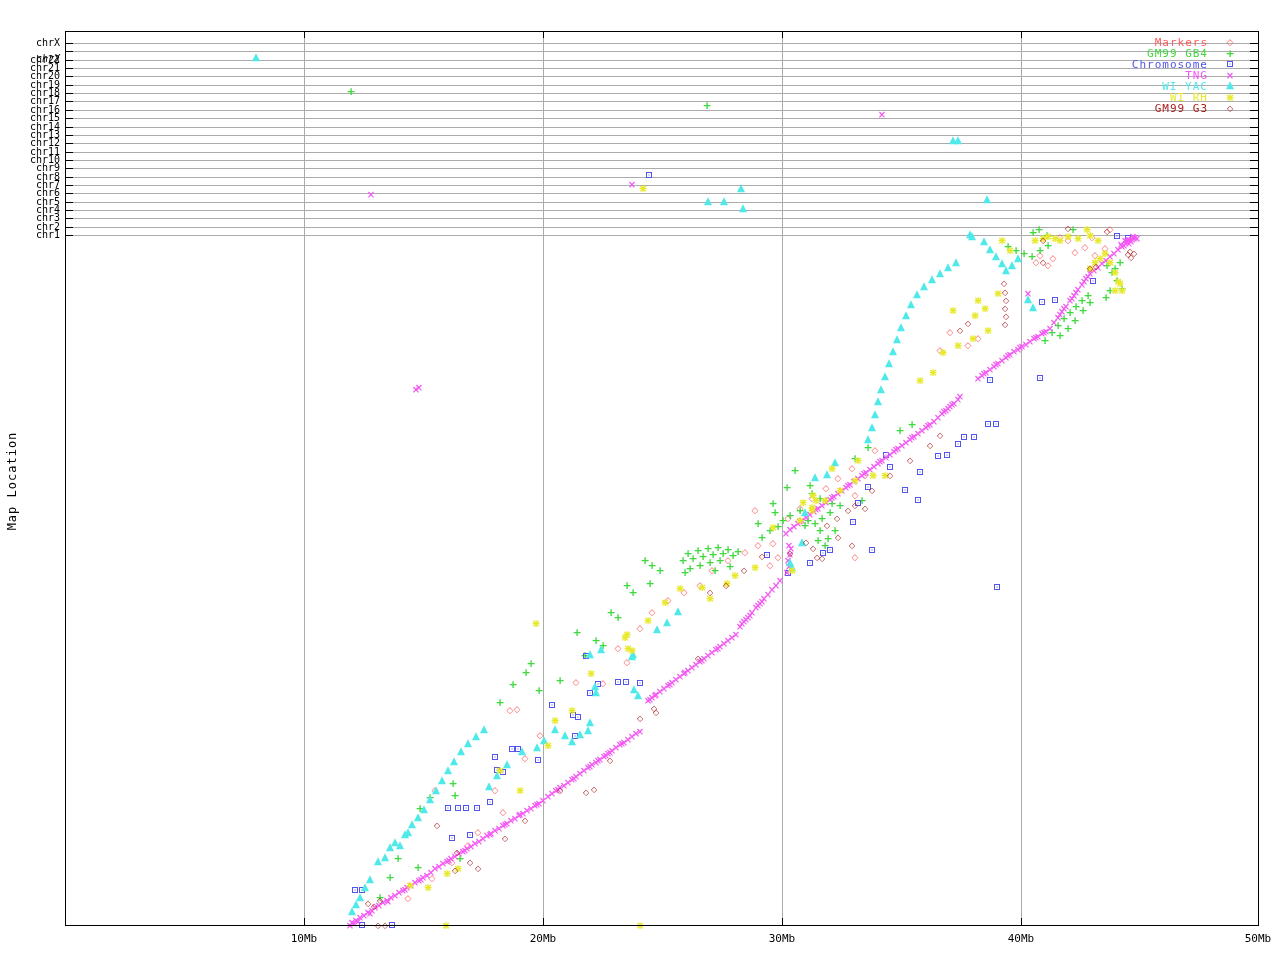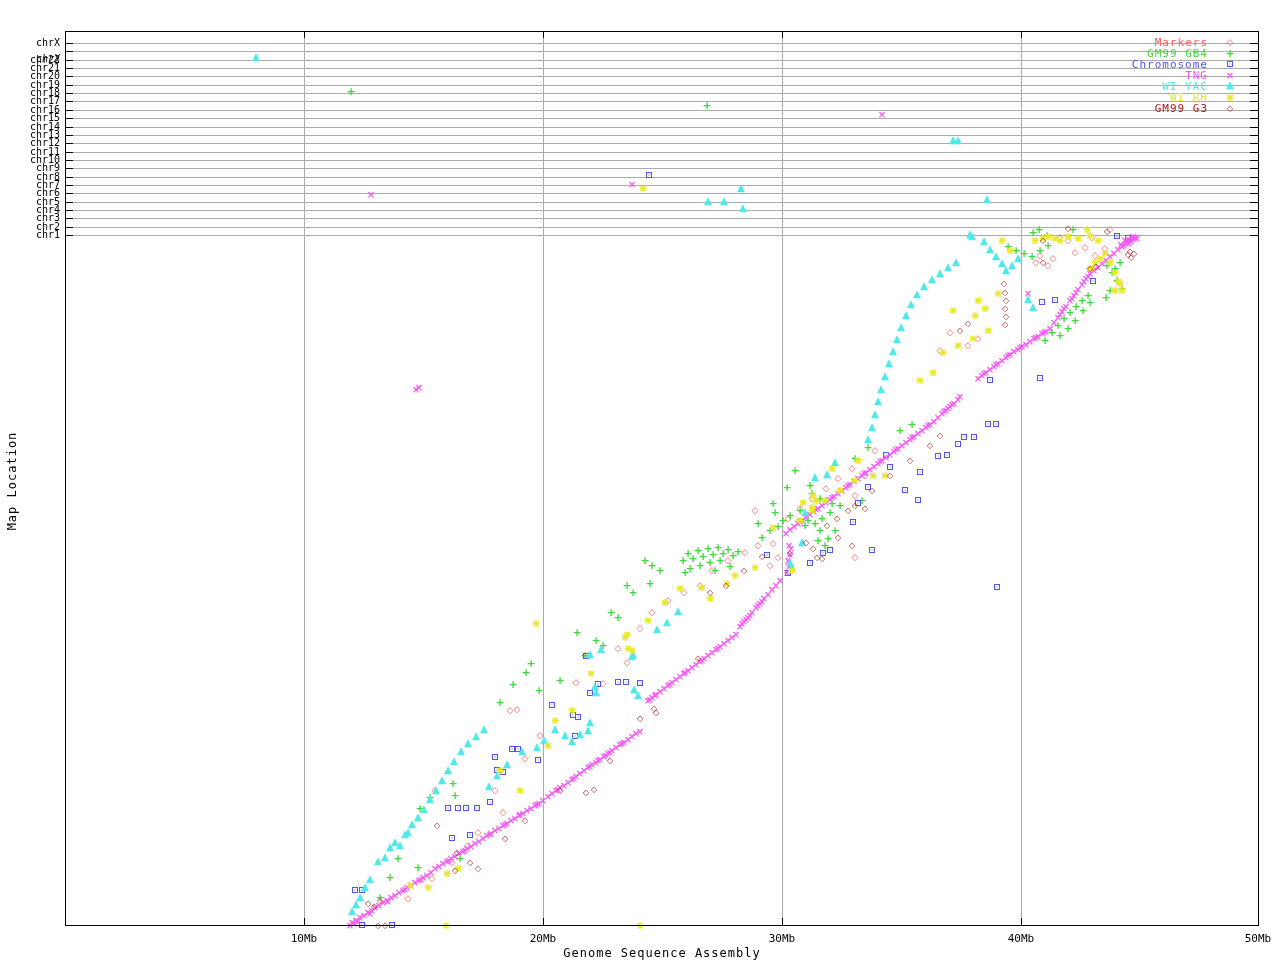--- a/index.html
+++ b/index.html
@@ -26,21 +26,20 @@
             font-family:"DejaVu Sans",sans-serif;}
   .mk-square{transform:translate(-50%,-50%);position:absolute;left:0;top:0;box-sizing:border-box;}
   .mk-square i{position:absolute;left:50%;top:50%;width:1px;height:1px;transform:translate(-50%,-50%);}
   .mk-tri{transform:translate(-50%,-60%);position:absolute;left:0;top:0;width:0;height:0;}
 </style>
 </head>
 <body>
 
 <div id="root">
   <div id="ylabel">Map Location</div>
-  <div id="xlabel">Genome Sequence Assembly</div>
   <div id="grid-layer">
       <div class="grid-h" style="left: 65px; top: 43px; width: 1193px; background: rgb(171, 171, 171);"></div>
       <div class="grid-h" style="left: 65px; top: 51px; width: 1193px; background: rgb(171, 171, 171);"></div>
       <div class="grid-h" style="left: 65px; top: 60px; width: 1193px; background: rgb(171, 171, 171);"></div>
       <div class="grid-h" style="left: 65px; top: 68px; width: 1193px; background: rgb(171, 171, 171);"></div>
       <div class="grid-h" style="left: 65px; top: 76px; width: 1193px; background: rgb(171, 171, 171);"></div>
       <div class="grid-h" style="left: 65px; top: 85px; width: 1193px; background: rgb(171, 171, 171);"></div>
       <div class="grid-h" style="left: 65px; top: 93px; width: 1193px; background: rgb(171, 171, 171);"></div>
       <div class="grid-h" style="left: 65px; top: 101px; width: 1193px; background: rgb(171, 171, 171);"></div>
       <div class="grid-h" style="left: 65px; top: 110px; width: 1193px; background: rgb(171, 171, 171);"></div>

